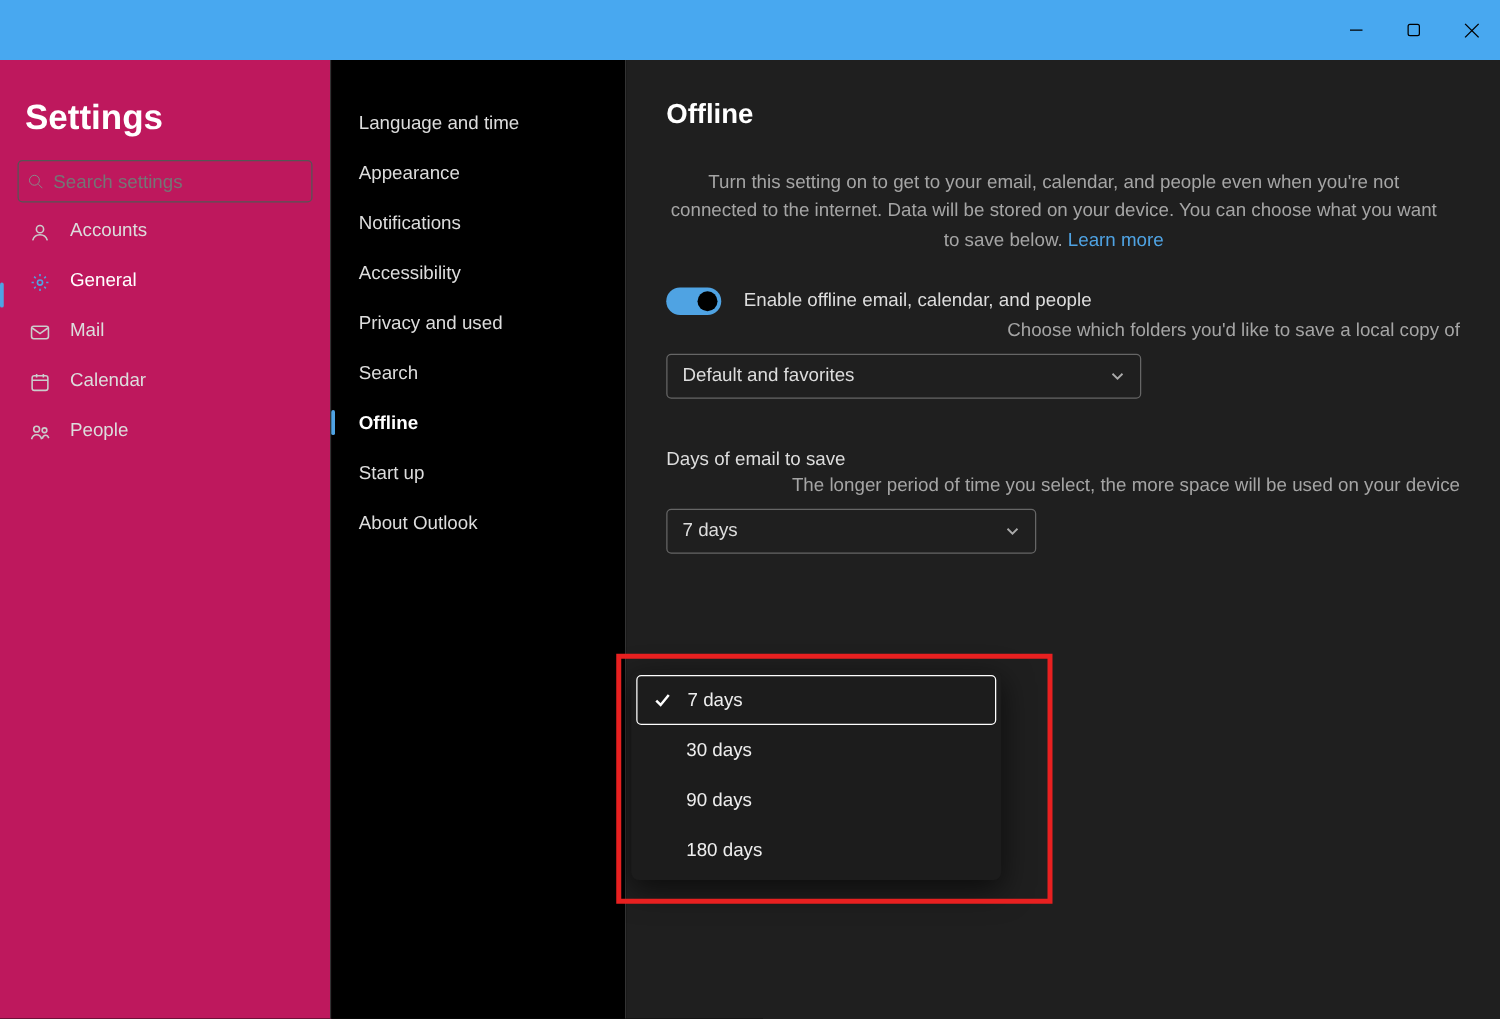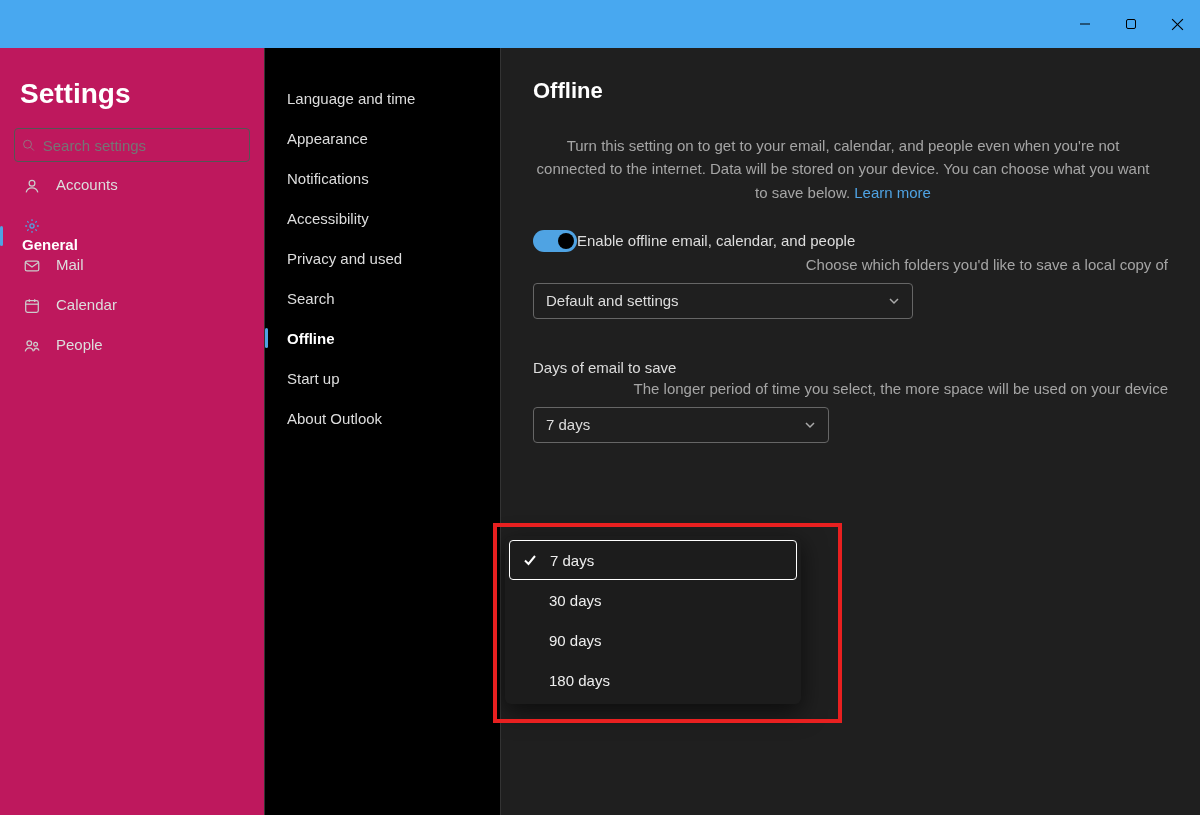--- a/index.html
+++ b/index.html
@@ -77,24 +77,23 @@
   .nav-item .icon {
     width: 20px;
     height: 20px;
     margin-right: 14px;
     display: flex;
     align-items: center;
     justify-content: center;
   }
   .nav-item .icon svg { width: 18px; height: 18px; stroke: #ccc; fill: none; stroke-width: 1.4; }
   .nav-item.active {
-    font-weight: 700;
+    font-weight: 400;
     color: #fff;
     position: relative;
-    flex-direction: column;
   }
   .nav-item.active::before {
     content: "";
     position: absolute;
     left: -14px;
     top: 10px;
     bottom: 10px;
     width: 3px;
     background: #4fa3e3;
     border-radius: 2px;
@@ -149,20 +148,21 @@
     color: #a5a5a5;
     line-height: 1.55;
     max-width: 620px;
     text-align: center;
   }
   .desc a { color: #4fa3e3; text-decoration: none; cursor: pointer; }
   .toggle-row {
     display: flex;
     align-items: center;
     margin-top: 26px;
+    gap: 18px;
   }
   .toggle {
     width: 44px;
     height: 22px;
     background: #4fa3e3;
     border-radius: 11px;
     position: relative;
   }
   .toggle::after {
     content: "";
@@ -349,21 +349,21 @@
       <span>Turn this setting on to get to your email, calendar, and people even when you're not connected to the internet. Data will be stored on your device. You can choose what you want to save below. </span><a>Learn more</a>
     </div>
 
     <div class="toggle-row">
       <div class="toggle"></div>
       <div class="toggle-label">Enable offline email, calendar, and people</div>
     </div>
 
     <div class="section-sub">Choose which folders you'd like to save a local copy of</div>
     <div class="select wide">
-      <span>Default and settings</span>
+      <span>Default and favorites</span>
       <svg viewBox="0 0 12 12">
           <polyline points="2,4 6,8 10,4"></polyline>
         </svg>
     </div>
 
     <div class="section-label">Days of email to save</div>
     <div class="section-sub">The longer period of time you select, the more space will be used on your device</div>
     <div class="select narrow">
       <span>7 days</span>
       <svg viewBox="0 0 12 12">

